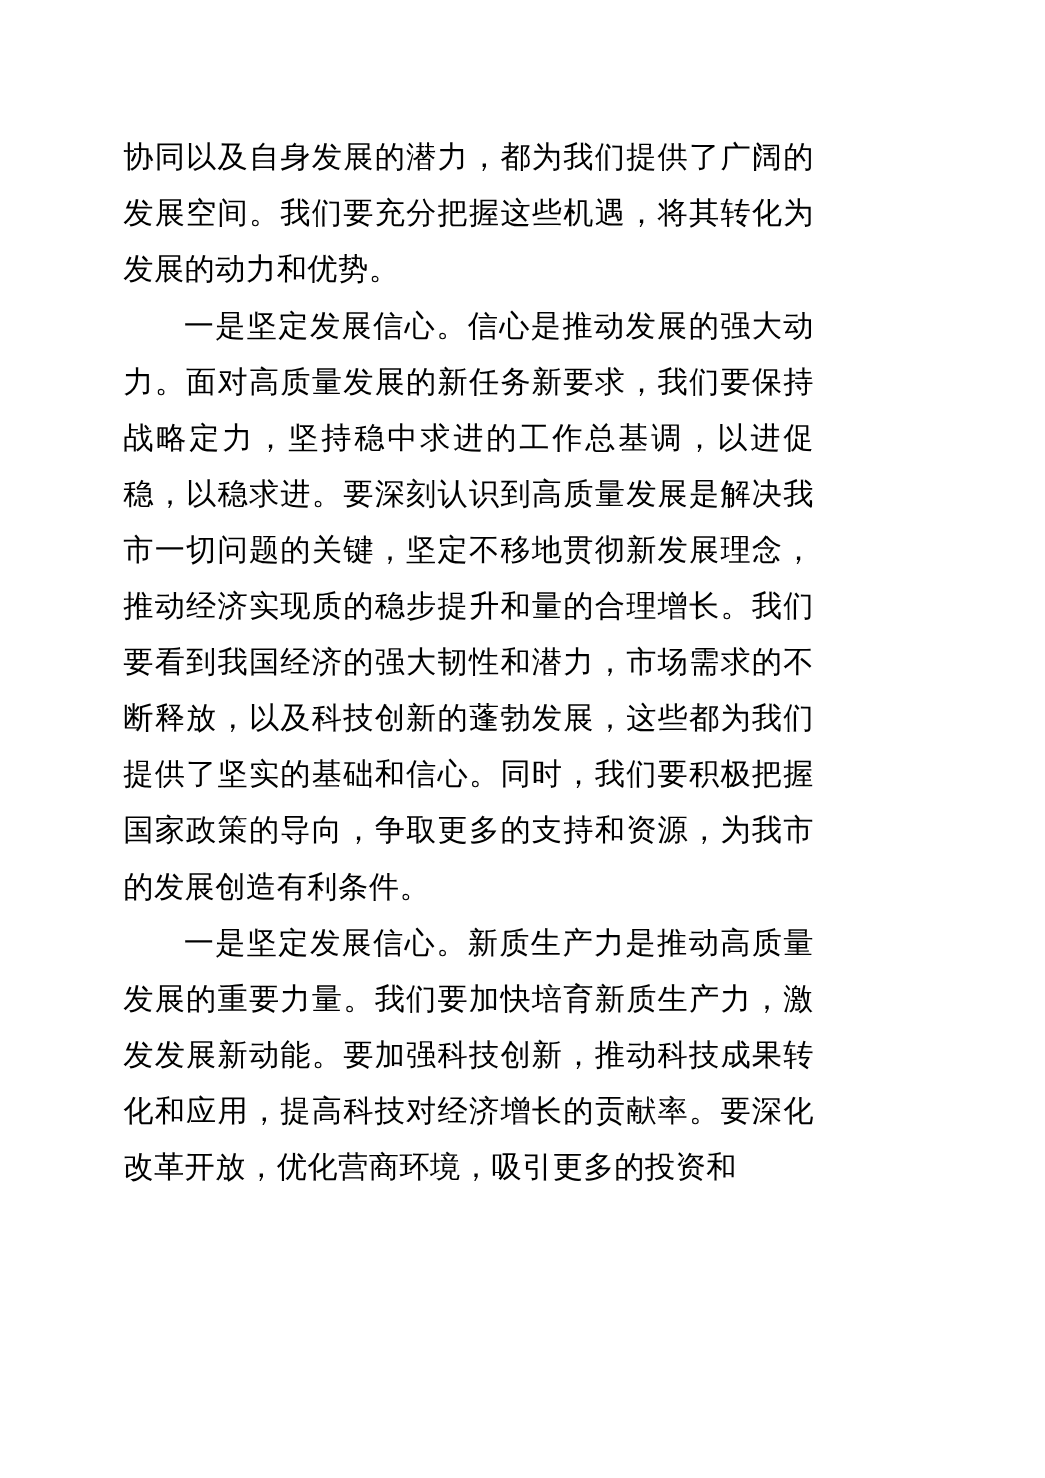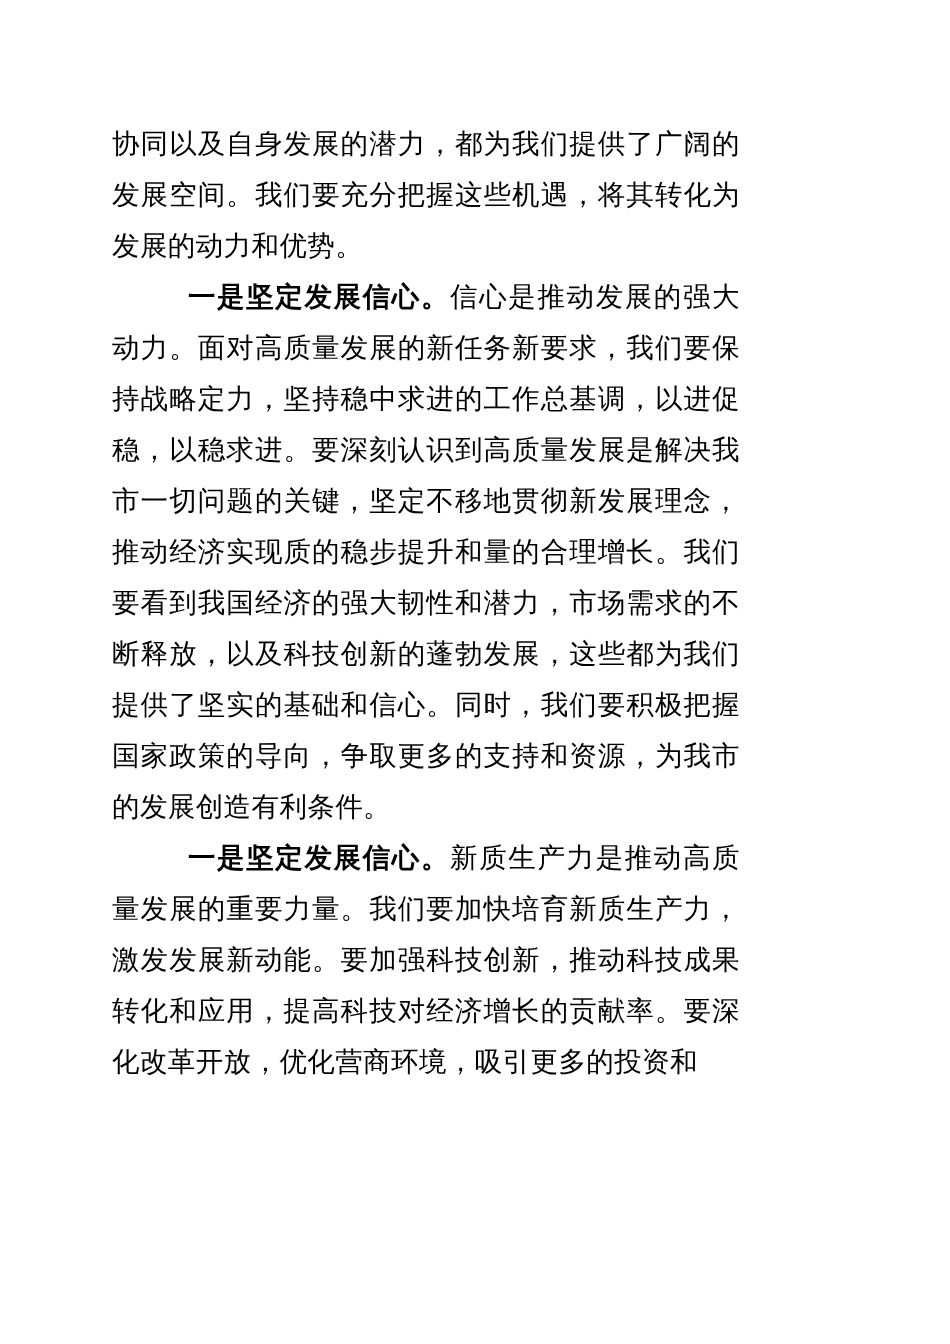--- a/index.html
+++ b/index.html
@@ -30,22 +30,21 @@
     text-justify: inter-ideograph;
     letter-spacing: 0.4px;
   }
   p {
     margin: 0;
   }
   p.indent {
     text-indent: 2em;
   }
   .lead {
-    font-weight: bold;
-    margin-left: 21px;
+    font-weight: normal;
   }
 </style>
 </head>
 <body>
 
 <div class="page">
   <div class="doc-body">
 
     <p>
       <span>协同以及自身发展的潜力，都为我们提供了广阔的发展空间。我们要充分把握这些机遇，将其转化为发展的动力和优势。</span>

